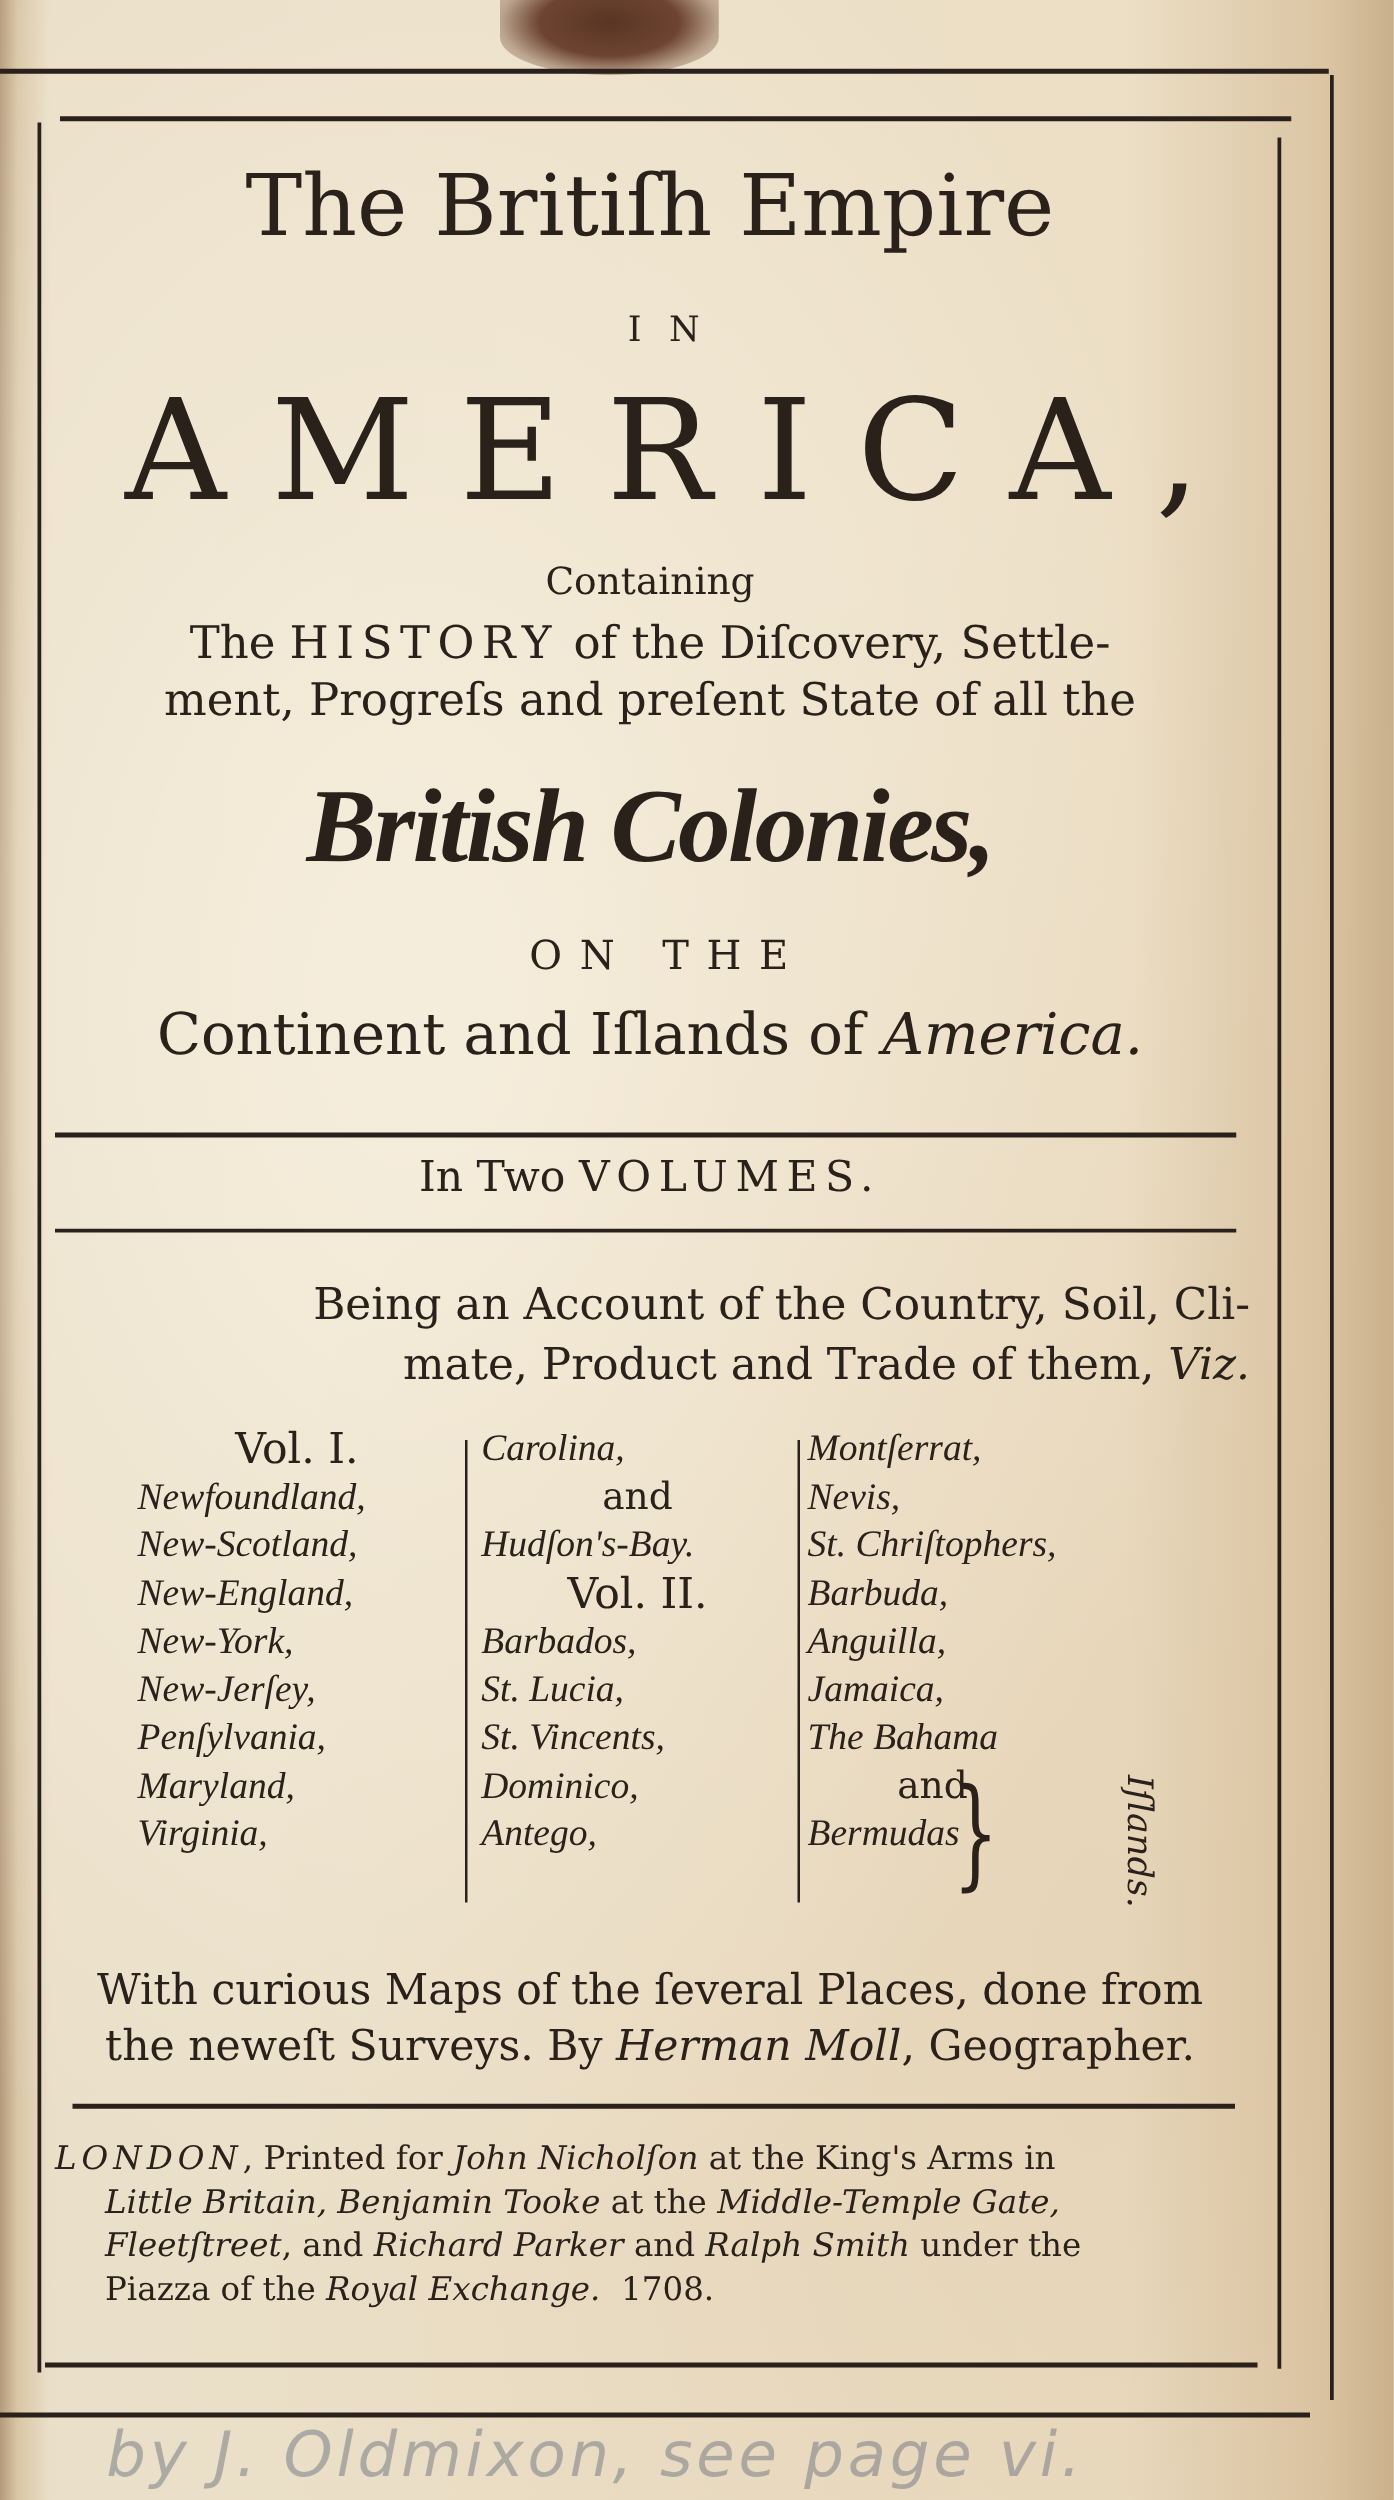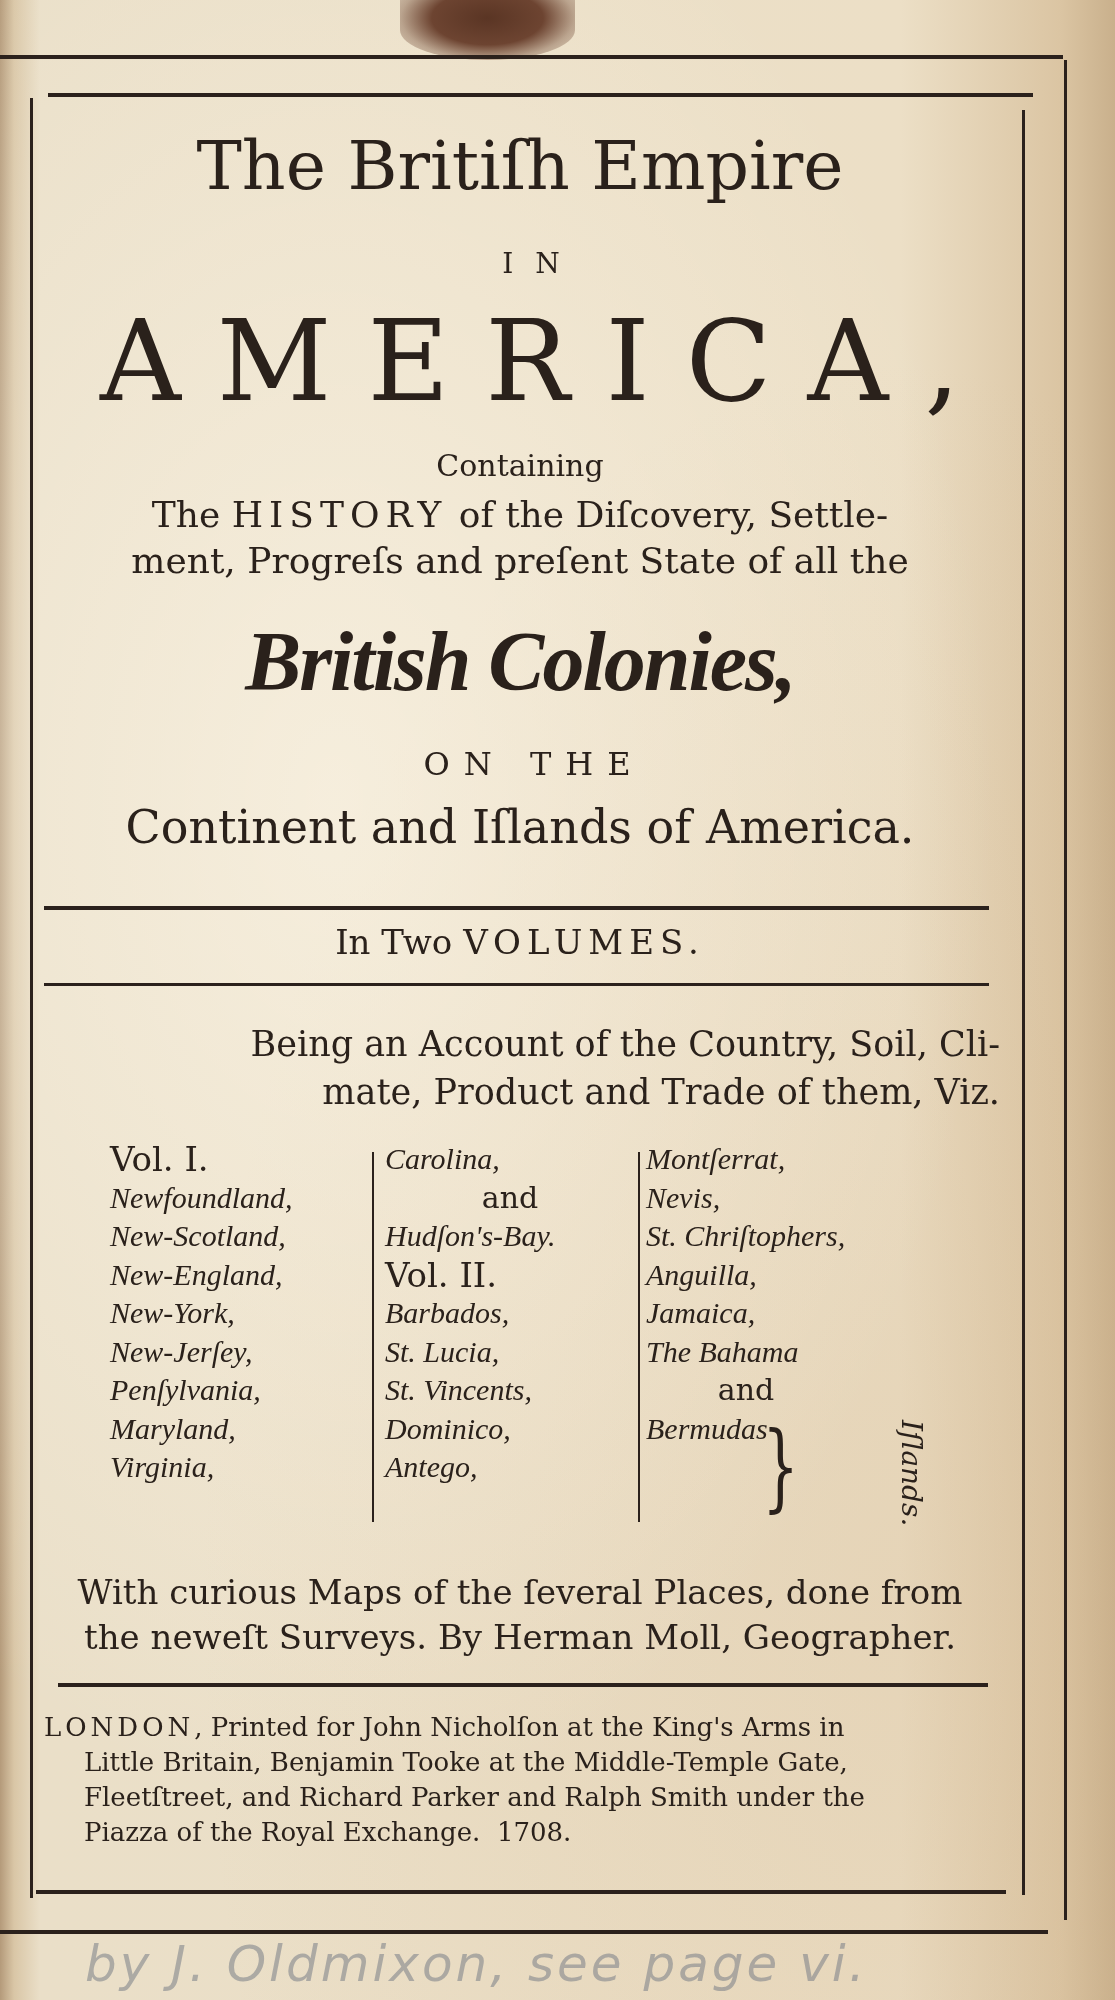--- a/index.html
+++ b/index.html
@@ -29,30 +29,30 @@
   .america { top:305px; font-size:112px; letter-spacing:36px; line-height:1; padding-left:28px; }
   .containing { top:448px; font-size:30px; }
   .history { top:492px; font-size:36px; line-height:46px; }
   .caps-space { letter-spacing:6px; }
   .colonies {
     top:620px; font-size:84px; font-weight:bold; font-style:italic;
     font-family:"Liberation Serif", serif; letter-spacing:-2px; line-height:1;
   }
   .onthe { top:745px; font-size:32px; letter-spacing:14px; padding-left:14px; }
   .continent { top:800px; font-size:46px; }
-  .ital { }
+  .ital { font-style:italic; }
   .volumes { top:922px; font-size:34px; }
   .being { top:1020px; font-size:35px; line-height:48px;text-align:right; }
   .cols { position:absolute; top:1140px; left:110px; width:820px; height:390px; }
   .col { position:absolute; top:0; font-size:30px; line-height:38.5px; }
   .col div { white-space:nowrap; }
   .col1 { left:0; width:255px; }
   .col2 { left:275px; width:250px; }
   .col3 { left:536px; width:250px; }
-  .volhead { font-style:normal; font-size:34px; text-align:left; }
+  .volhead { font-style:normal; font-size:34px; text-align:center; }
   .it { font-style:italic;font-family:Liberation Serif, serif; }
   .ctr { text-align:center; }
   .brace { position:absolute; left:750px; top:1418px; font-size:96px; line-height:1; transform:scaleX(0.6); }
   .islands { position:absolute; left:895px; top:1420px; font-size:28px; font-style:italic; writing-mode:vertical-rl; }
   .maps { top:1570px; font-size:34px; line-height:45px; text-align:center; }
   .imprint { position:absolute; left:44px; top:1710px; width:945px; font-size:26px; line-height:35px; text-align:justify; }
   .imprint .l { white-space:nowrap; }
   .hand {
     position:absolute; left:85px; top:1935px; font-size:50px; font-style:italic;
     color:rgba(120,125,135,0.55); font-family:"DejaVu Sans", sans-serif; letter-spacing:3px;
@@ -114,20 +114,21 @@
       <div class="it">Barbados,</div>
       <div class="it">St. Lucia,</div>
       <div class="it">St. Vincents,</div>
       <div class="it">Dominico,</div>
       <div class="it">Antego,</div>
     </div>
     <div class="col col3">
       <div class="it">Montſerrat,</div>
       <div class="it">Nevis,</div>
       <div class="it">St. Chriſtophers,</div>
+      <div class="it">Barbuda,</div>
       <div class="it">Anguilla,</div>
       <div class="it">Jamaica,</div>
       <div class="it">The Bahama</div>
       <div class="ctr" style="width:200px">and</div>
       <div class="it">Bermudas</div>
     </div>
   </div>
   <div class="brace">}</div>
   <div class="islands">Iſlands.</div>
 

